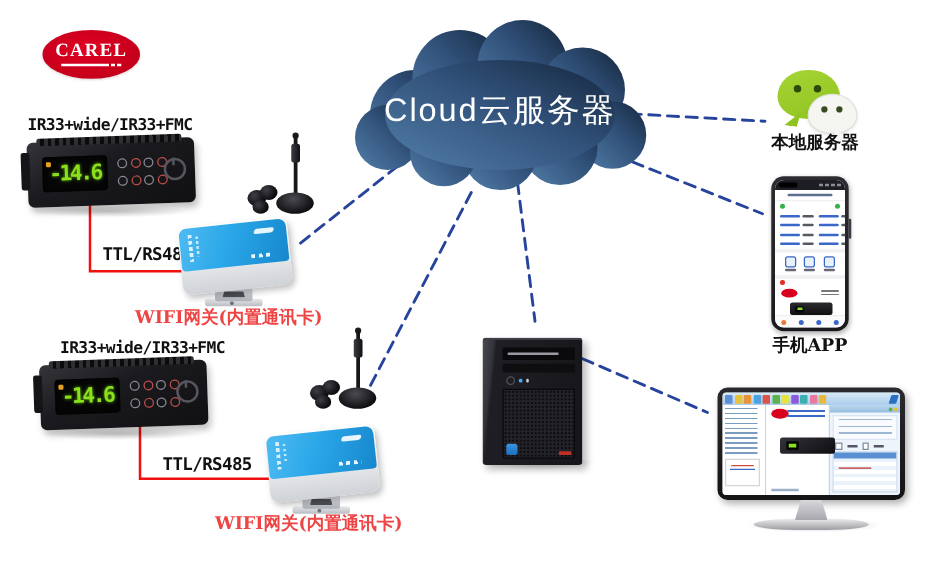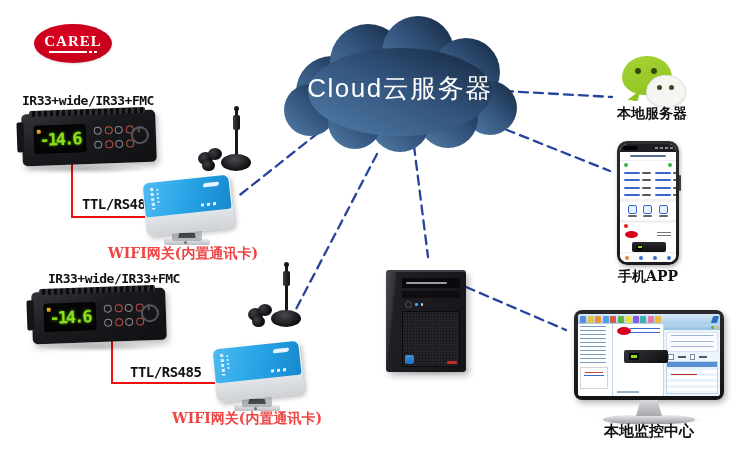--- a/index.html
+++ b/index.html
@@ -474,16 +474,15 @@
               <div class="scr-th"></div>
               <div class="scr-rows"></div>
             </div>
           </div>
         </div>
       </div>
     </div>
     <div class="mon-neck"></div>
     <div class="mon-base"></div>
   </div>
-  <div class="abs endpoint-label" style="left:566px;top:422px;width:166px;font-size:15px">本地监控中心</div>
 
 
 </div>
 
 </body></html>

